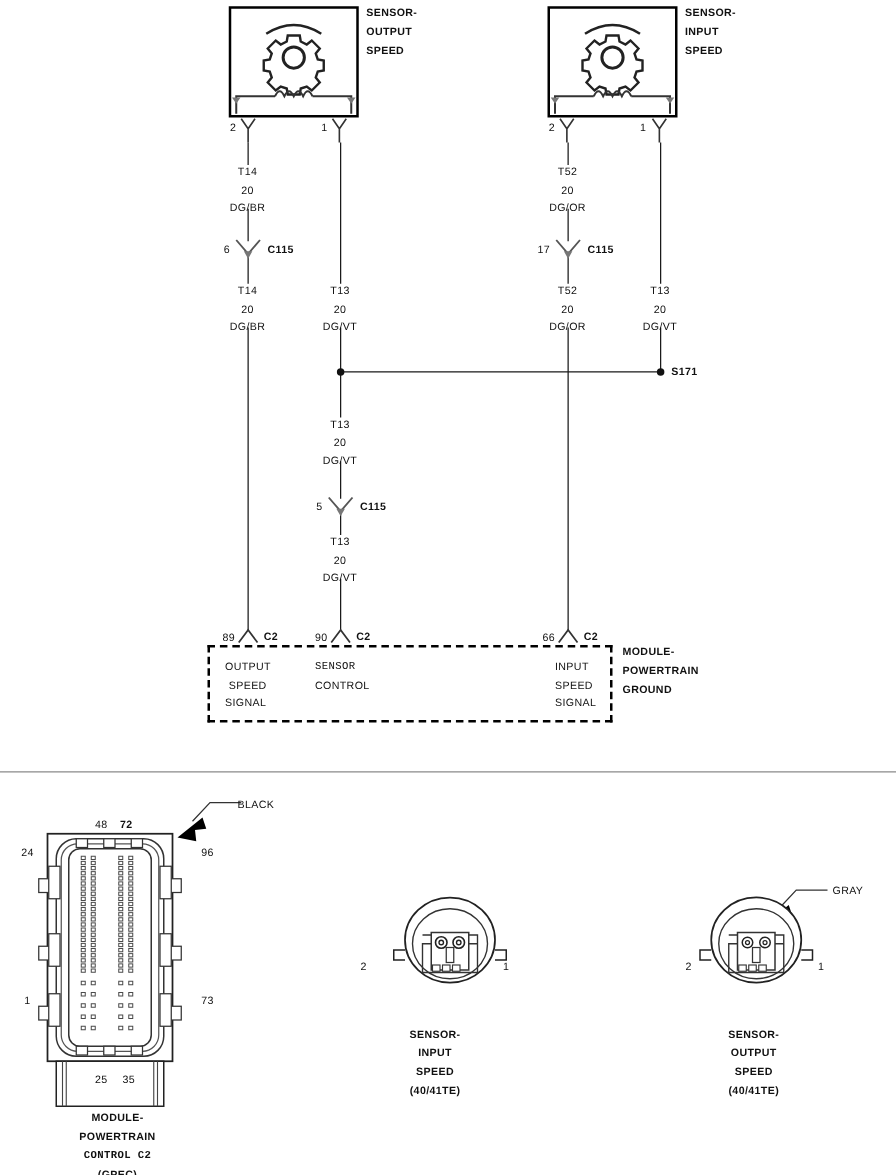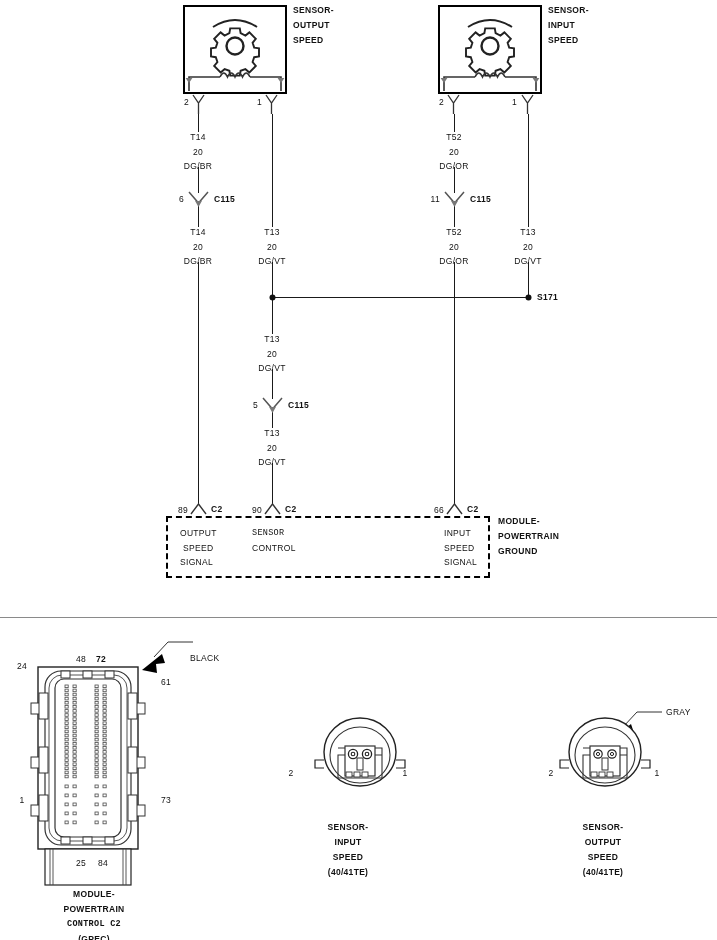--- a/index.html
+++ b/index.html
@@ -129,21 +129,21 @@
     <path d="M 1 1 L 10.5 12 L 20 1" fill="none" stroke="#555" stroke-width="1.5"></path>
     <path d="M 10.5 16 l -3.4 -6 l 6.8 0 z" fill="#777"></path>
   </svg>
   <div class="lbl rt" style="left:184px;top:194px;">6</div>
   <div class="lbl b" style="left:214px;top:194px;">C115</div>
 
   <svg class="abs" style="left:444px;top:191px;" width="22" height="16">
     <path d="M 1 1 L 10.5 12 L 20 1" fill="none" stroke="#555" stroke-width="1.5"></path>
     <path d="M 10.5 16 l -3.4 -6 l 6.8 0 z" fill="#777"></path>
   </svg>
-  <div class="lbl rt" style="left:440px;top:194px;">11</div>
+  <div class="lbl rt" style="left:440px;top:194px;">17</div>
   <div class="lbl b" style="left:470px;top:194px;">C115</div>
 
   <svg class="abs" style="left:262px;top:397px;" width="22" height="16">
     <path d="M 1 1 L 10.5 12 L 20 1" fill="none" stroke="#555" stroke-width="1.5"></path>
     <path d="M 10.5 16 l -3.4 -6 l 6.8 0 z" fill="#777"></path>
   </svg>
   <div class="lbl rt" style="left:258px;top:400px;">5</div>
   <div class="lbl b" style="left:288px;top:400px;">C115</div>
 
   <div class="lbl ctr" style="left:198px;top:132px;">T14</div>
@@ -369,30 +369,30 @@
         <rect x="83" y="194" width="3.2" height="2.8" fill="#fff" stroke="#4a4a4a" stroke-width="0.8"></rect>
       </g>
 
     <rect x="25" y="222" width="86" height="36" fill="#fff" stroke="#222" stroke-width="1.2"></rect>
     <line x1="30" y1="222" x2="30" y2="258" stroke="#444" stroke-width="0.9"></line>
     <line x1="33" y1="222" x2="33" y2="258" stroke="#444" stroke-width="0.9"></line>
     <line x1="103" y1="222" x2="103" y2="258" stroke="#444" stroke-width="0.9"></line>
     <line x1="106" y1="222" x2="106" y2="258" stroke="#444" stroke-width="0.9"></line>
   </svg>
 
-  <div class="lbl" style="left:190px;top:36px;">BLACK</div>
+  <div class="lbl" style="left:190px;top:21px;">BLACK</div>
 
   <div class="lbl ctr" style="left:81px;top:37px;">48</div>
   <div class="lbl ctr" style="left:101px;top:37px;font-weight:bold;">72</div>
-  <div class="lbl ctr" style="left:22px;top:44px;">24</div>
-  <div class="lbl ctr" style="left:166px;top:60px;">61</div>
+  <div class="lbl ctr" style="left:22px;top:60px;">24</div>
+  <div class="lbl ctr" style="left:166px;top:60px;">96</div>
   <div class="lbl ctr" style="left:22px;top:178px;">1</div>
   <div class="lbl ctr" style="left:166px;top:178px;">73</div>
   <div class="lbl ctr" style="left:81px;top:241px;">25</div>
-  <div class="lbl ctr" style="left:103px;top:241px;">84</div>
+  <div class="lbl ctr" style="left:103px;top:241px;">35</div>
 
   <div class="lbl b ctr" style="left:94px;top:272px;">MODULE-</div>
   <div class="lbl b ctr" style="left:94px;top:287px;">POWERTRAIN</div>
   <div class="lbl b ctr" style="left:94px;top:302px;font-family:Liberation Mono, monospace;">CONTROL C2</div>
   <div class="lbl b ctr" style="left:94px;top:317px;">(GPEC)</div>
 
   <svg class="abs" style="left:300px;top:105px;" width="120" height="95" viewBox="0 0 120 95">
 
     <rect x="40" y="2" width="40" height="5" fill="#fff" stroke="#222" stroke-width="1.2"></rect>
     <rect x="40" y="7" width="40" height="4" fill="#fff" stroke="#333" stroke-width="0.9"></rect>

